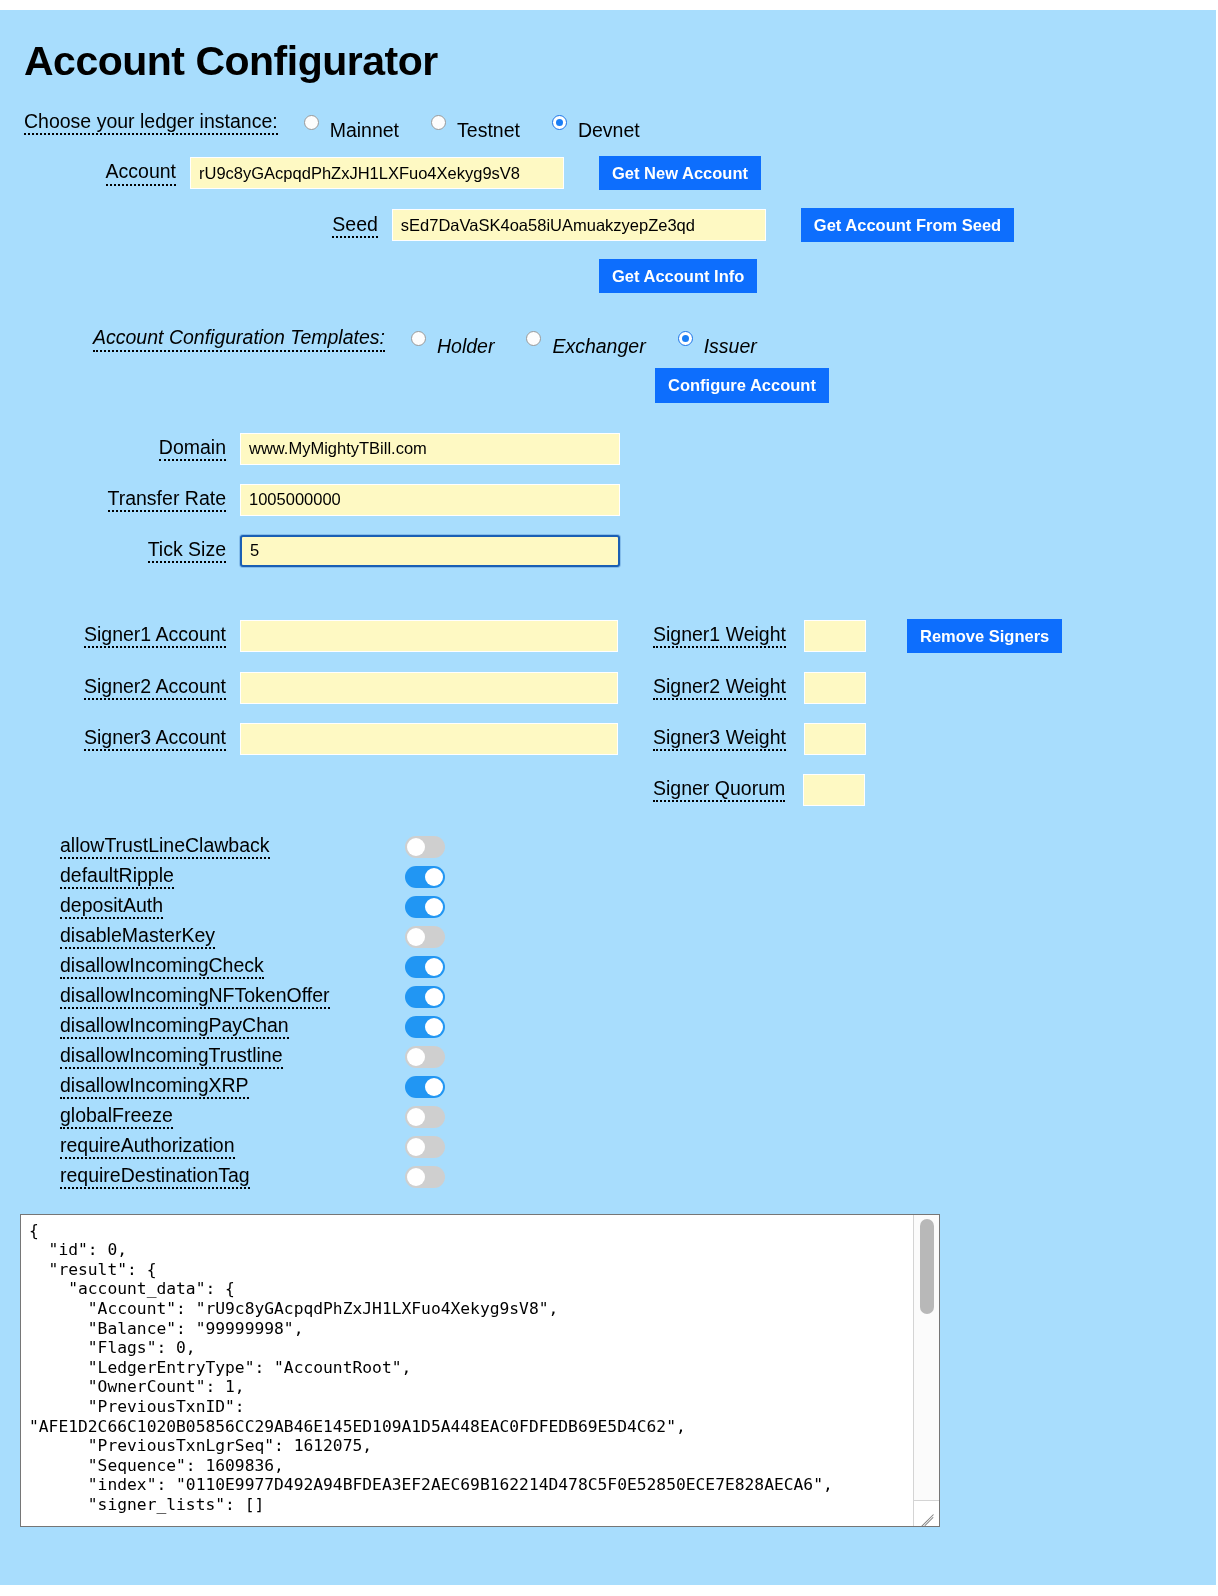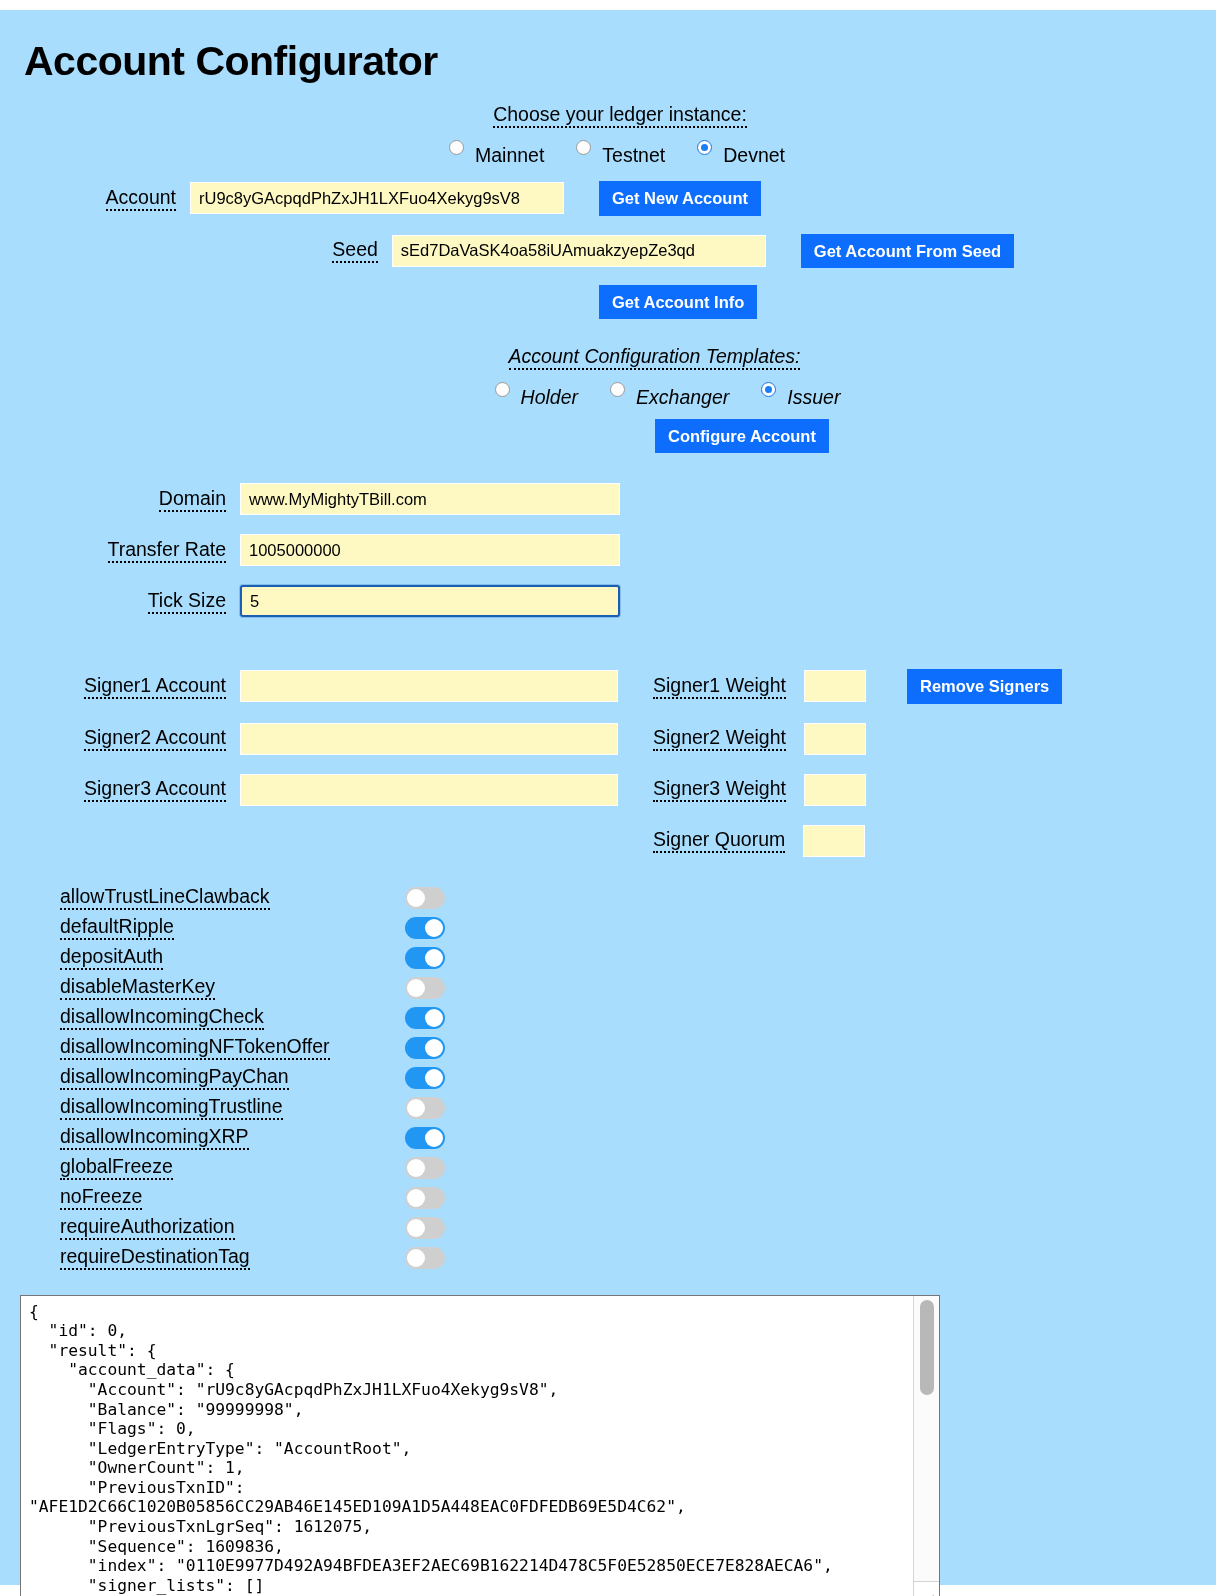--- a/index.html
+++ b/index.html
@@ -40,21 +40,20 @@
     display: inline-block;
     line-height: 1.15;
     white-space: nowrap;
   }
 
   
   .ledger-row {
     padding: 18px 0 0 24px;
     display: flex;
     align-items: center;
-    flex-direction: column;
   }
   .radio-group { display: flex; align-items: center; margin-left: 26px; }
   .radio-item { display: flex; align-items: center; margin-right: 32px; }
   .radio {
     width: 15px; height: 15px;
     border-radius: 50%;
     border: 1px solid #999;
     background: #fdfdfd;
     display: inline-block;
     margin-right: 11px;
@@ -390,26 +389,20 @@
         </span>
     </div>
     <div class="toggle-row">
       <span class="toggle-label-col"><span class="lbl">disallowIncomingXRP</span></span>
       <span class="switch on">
           <span class="knob"></span>
         </span>
     </div>
     <div class="toggle-row">
       <span class="toggle-label-col"><span class="lbl">globalFreeze</span></span>
-      <span class="switch">
-          <span class="knob"></span>
-        </span>
-    </div>
-    <div class="toggle-row">
-      <span class="toggle-label-col"><span class="lbl">noFreeze</span></span>
       <span class="switch">
           <span class="knob"></span>
         </span>
     </div>
     <div class="toggle-row">
       <span class="toggle-label-col"><span class="lbl">requireAuthorization</span></span>
       <span class="switch">
           <span class="knob"></span>
         </span>
     </div>

